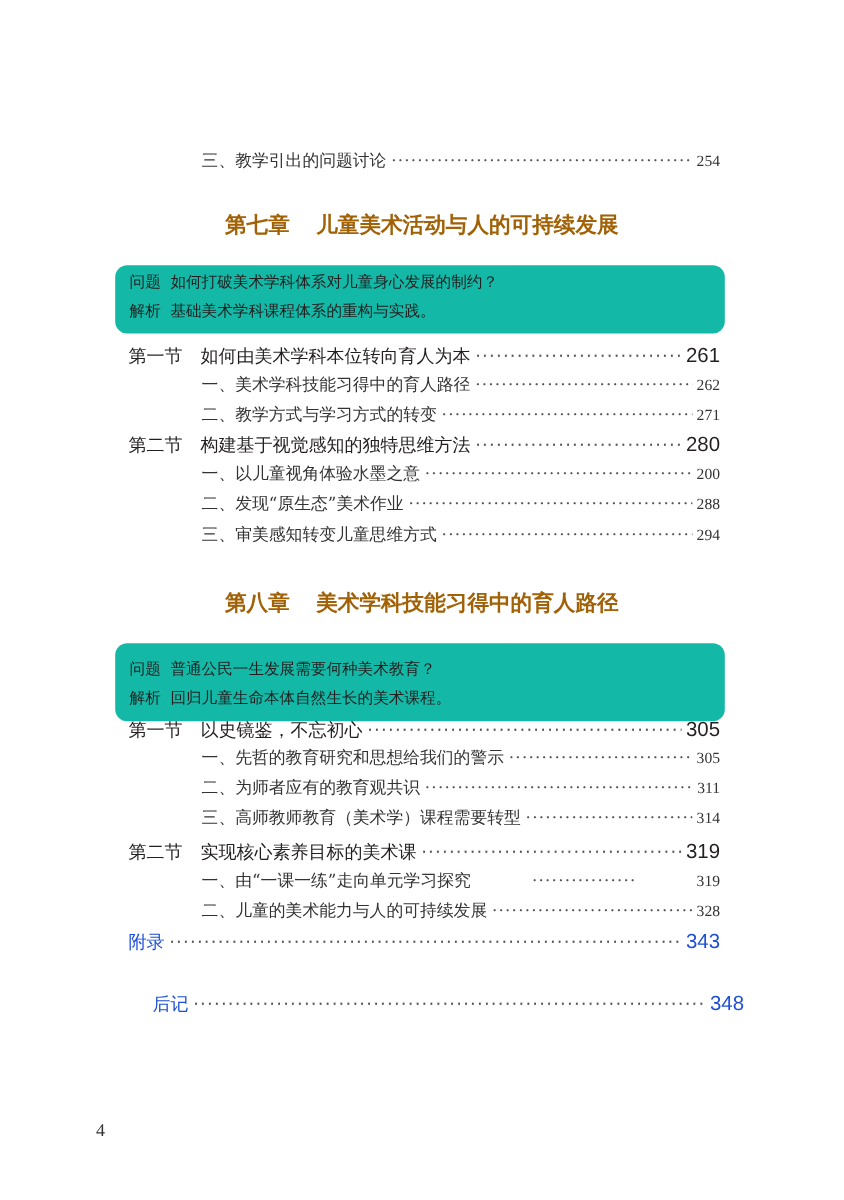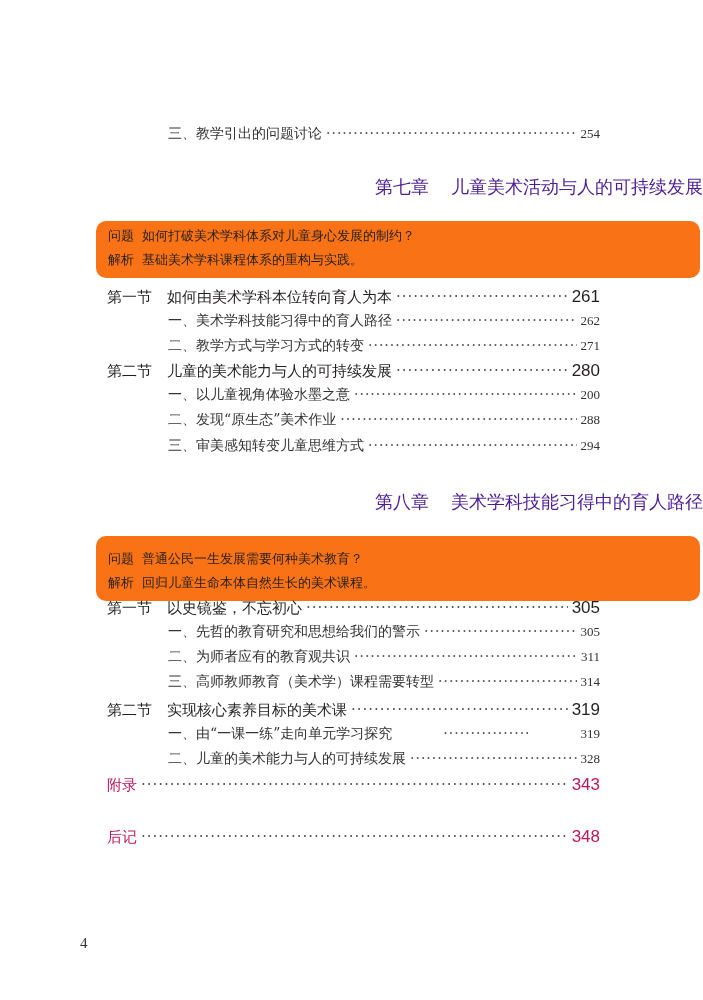--- a/index.html
+++ b/index.html
@@ -1,30 +1,30 @@
 <!DOCTYPE html>
 <html><head>
 <meta charset="utf-8">
 <style>
   html, body { margin:0; padding:0; background:#ffffff; }
   body { width:703px; height:1000px; position:relative; overflow:hidden; color:#231f20; }
   .page { position:absolute; left:0; top:0; width:703px; height:1000px; }
   .row { position:absolute; display:flex; align-items:baseline; white-space:nowrap; }
   .sub { left:168px; width:432px; font-family:"DejaVu Serif","Liberation Serif",serif; font-size:14px; color:#333; }
   .sec { left:107px; width:493px; font-family:"DejaVu Sans","Liberation Sans",sans-serif; font-size:15px; color:#231f20; }
-  .top { left:107px; width:493px; font-family:"DejaVu Sans","Liberation Sans",sans-serif; font-size:15px; color:#be185d; }
+  .top { left:107px; width:493px; font-family:"DejaVu Sans","Liberation Sans",sans-serif; font-size:15px; color:#1d4ed8; }
   .sec .num { font-size:17px; font-family:"Liberation Sans",sans-serif; }
   .top .num { font-size:17px; font-family:"Liberation Sans",sans-serif; }
   .sub .num { font-size:13px; font-family:"Liberation Serif",serif; }
   .label-sec { display:inline-block; width:60px; }
   .dots { flex:1; overflow:hidden; margin:0 4px; color:#555; letter-spacing:1px; }
   .dots::after { content:"································································································································"; }
-  .chapter { position:absolute; left:0; width:703px; text-align:right; font-family:"DejaVu Sans","Liberation Sans",sans-serif; font-size:18px; color:#4c1d95; }
+  .chapter { position:absolute; left:0; width:703px; text-align:center; font-family:"DejaVu Sans","Liberation Sans",sans-serif; font-size:18px; color:#a16207;font-weight:bold; }
   .chapter .gap { display:inline-block; width:22px; }
-  .qbox { position:absolute; left:96px; width:604px; background:#f97316; border-radius:10px; font-family:"DejaVu Serif","Liberation Serif",serif; font-size:13px; color:#231f20; }
+  .qbox { position:absolute; left:96px; width:508px; background:#14b8a6; border-radius:10px; font-family:"DejaVu Serif","Liberation Serif",serif; font-size:13px; color:#231f20; }
   .qline { padding-left:12px; height:24px; line-height:24px; white-space:nowrap; }
   .qline .tag { margin-right:8px; }
   .pagenum { position:absolute; left:80px; top:935px; font-family:"Liberation Serif",serif; font-size:15px; color:#333; }
 </style>
 </head>
 <body>
 
 <div class="page">
 
   <div class="row sub" style="top:125px;">
@@ -58,21 +58,21 @@
     <span class="num">262</span>
   </div>
   <div class="row sub" style="top:337px;">
     <span>二、教学方式与学习方式的转变</span>
     <span class="dots"></span>
     <span class="num">271</span>
   </div>
 
   <div class="row sec" style="top:361px;">
     <span class="label-sec">第二节</span>
-    <span>儿童的美术能力与人的可持续发展</span>
+    <span>构建基于视觉感知的独特思维方法</span>
     <span class="dots"></span>
     <span class="num">280</span>
   </div>
   <div class="row sub" style="top:386px;">
     <span>一、以儿童视角体验水墨之意</span>
     <span class="dots"></span>
     <span class="num">200</span>
   </div>
   <div class="row sub" style="top:411px;">
     <span>二、发现“原生态”美术作业</span>
@@ -135,20 +135,20 @@
     <span>二、儿童的美术能力与人的可持续发展</span>
     <span class="dots"></span>
     <span class="num">328</span>
   </div>
 
   <div class="row top" style="top:775px;">
     <span>附录</span>
     <span class="dots"></span>
     <span class="num">343</span>
   </div>
-  <div class="row top" style="top:827px;">
+  <div class="row top" style="top:827px;margin-left:20px;">
     <span>后记</span>
     <span class="dots"></span>
     <span class="num">348</span>
   </div>
 
   <div class="pagenum">4</div>
 </div>
 
 </body></html>

